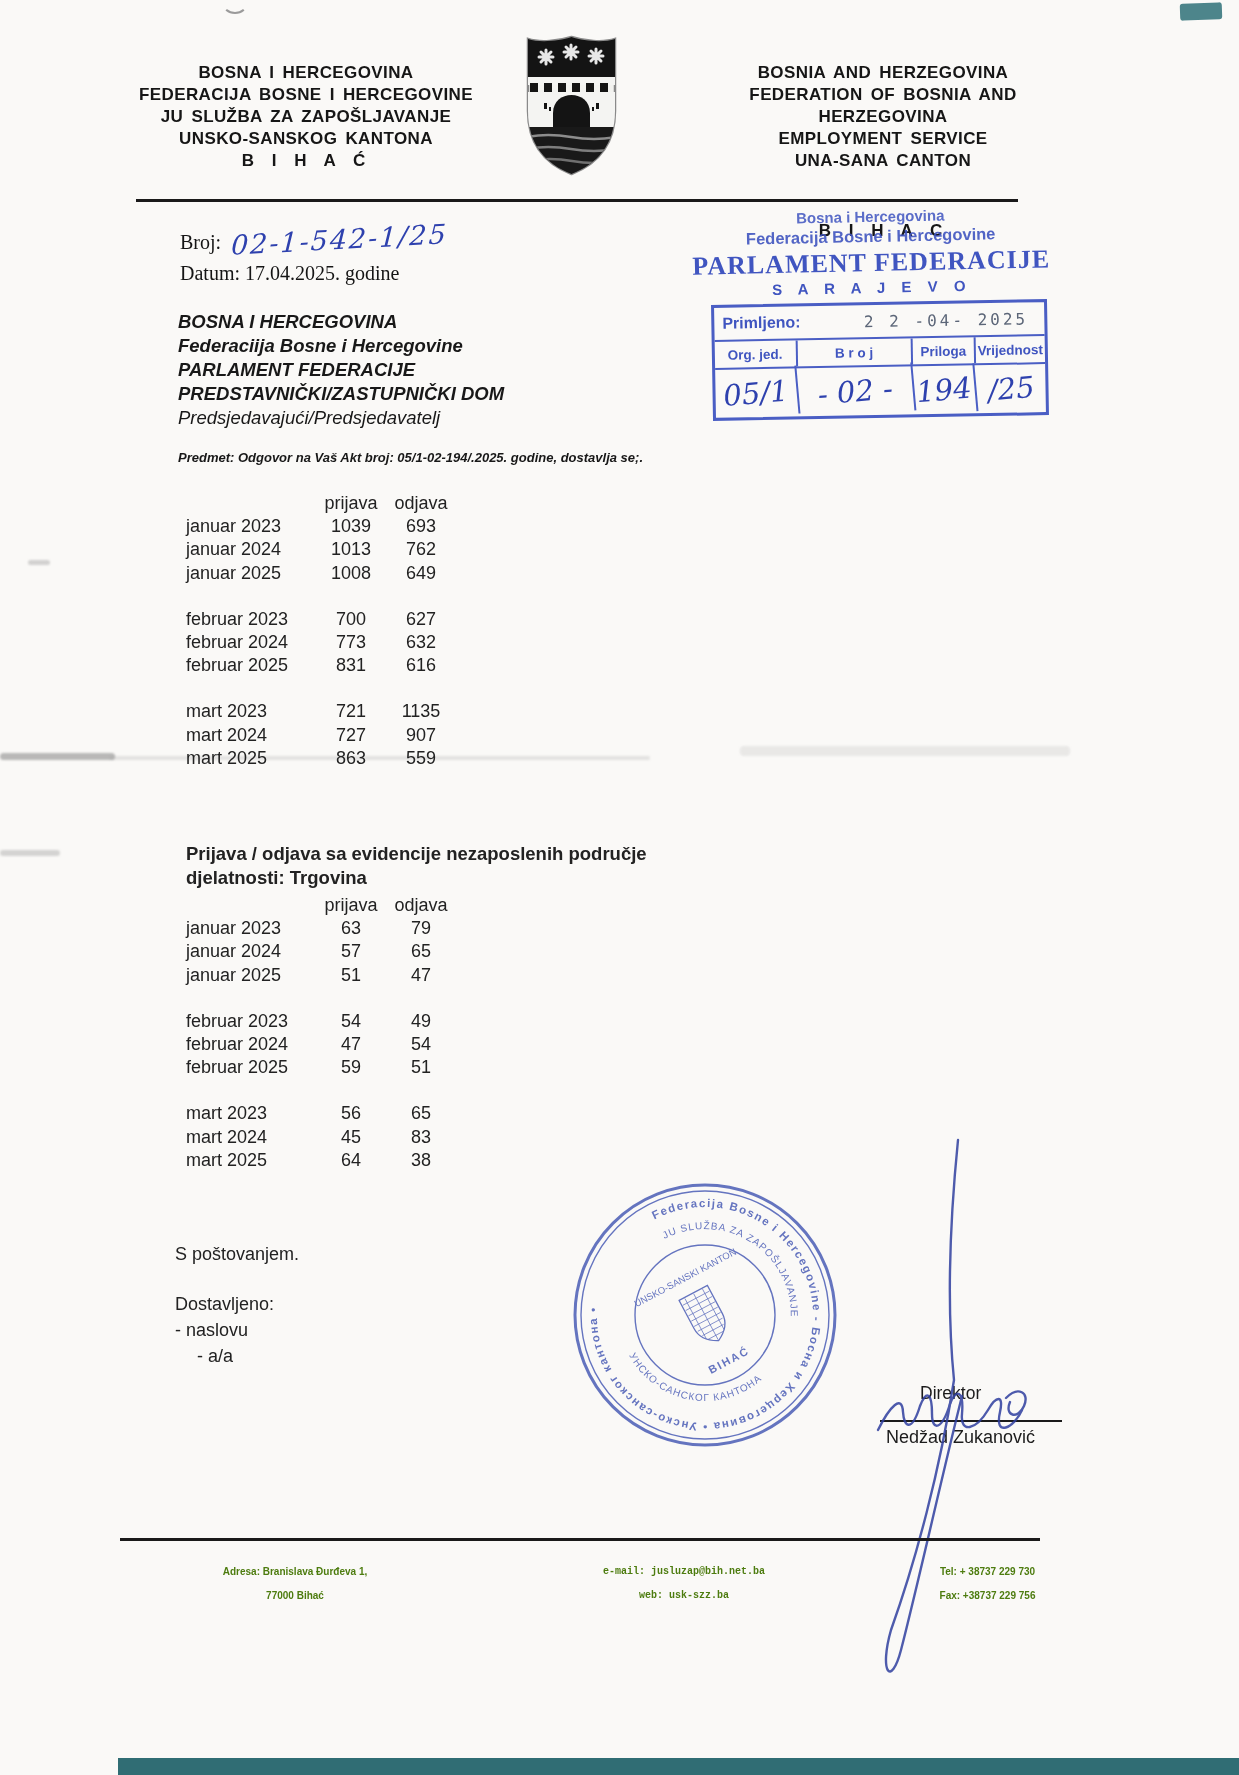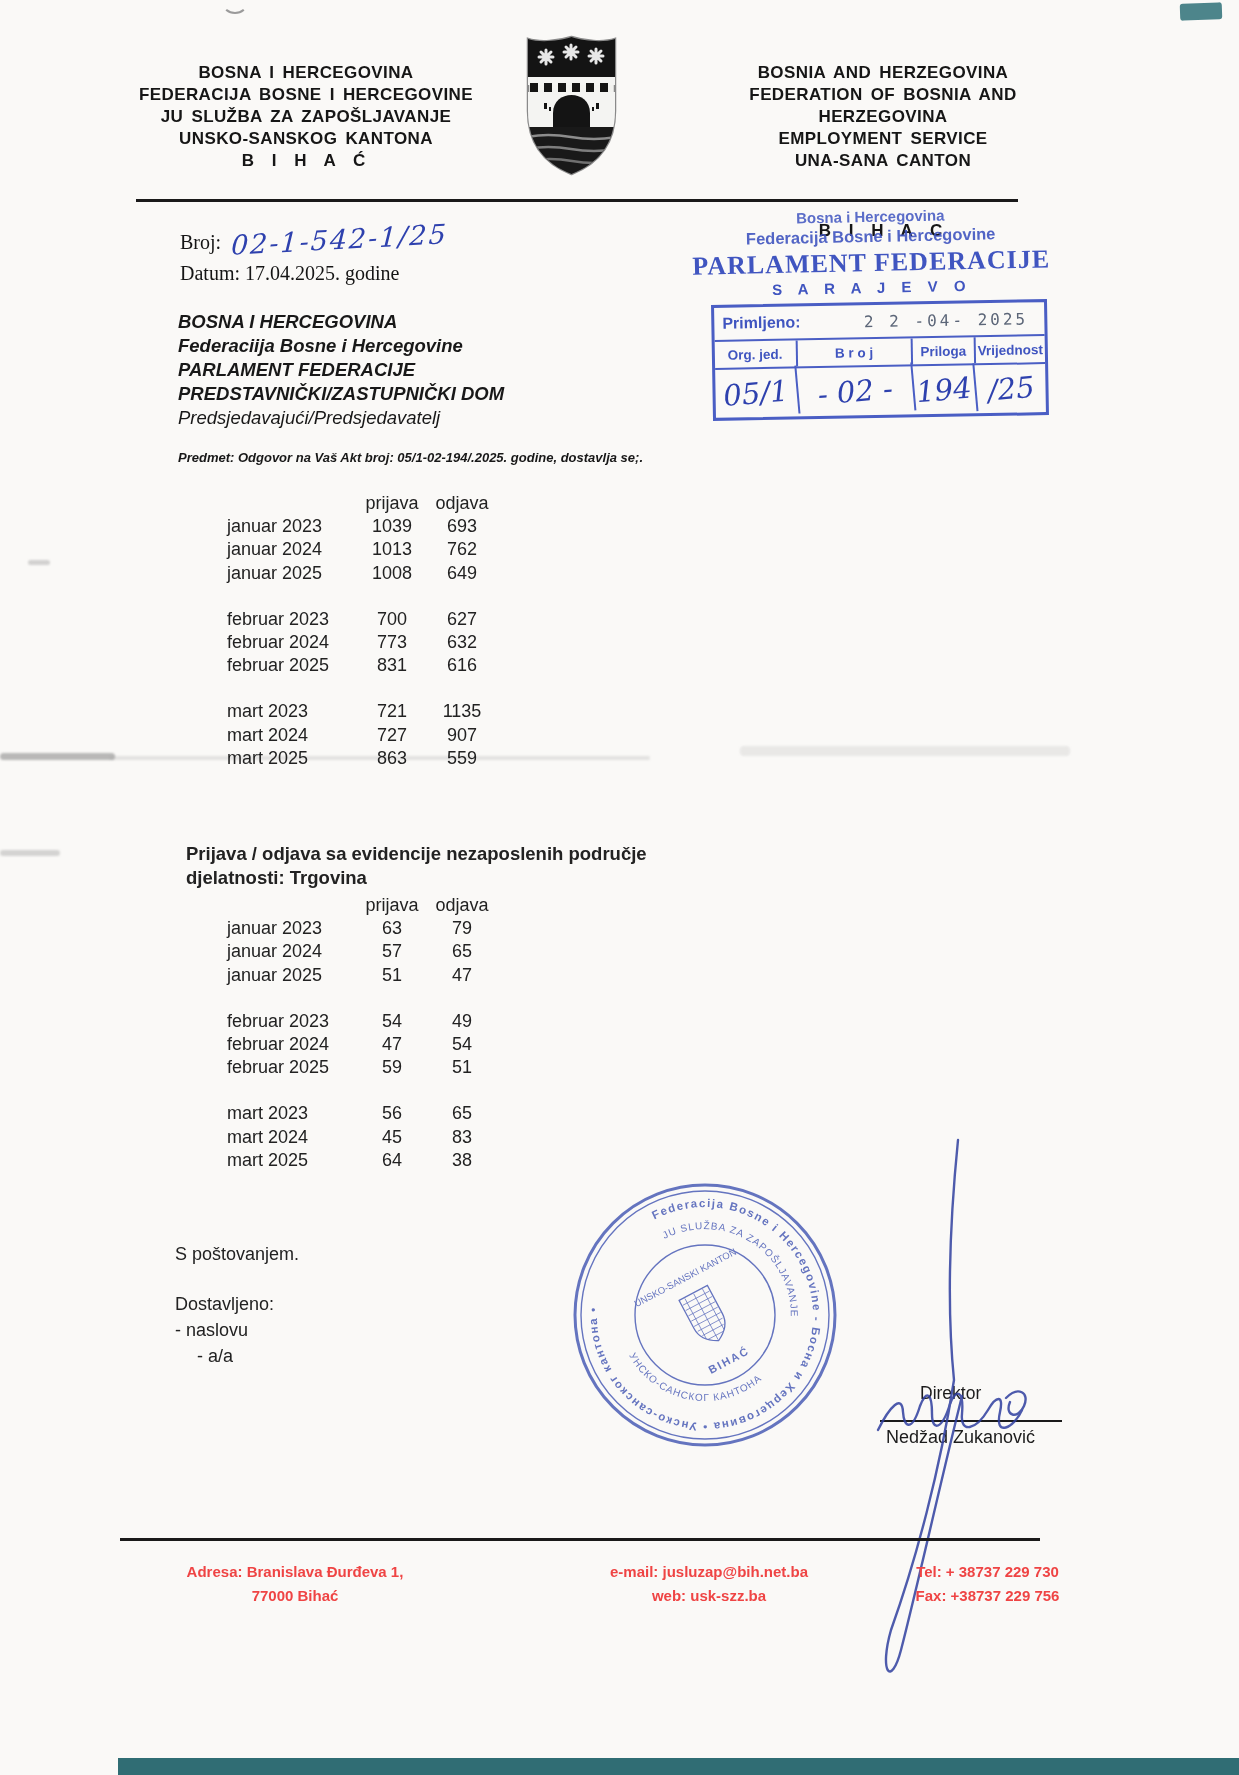--- a/index.html
+++ b/index.html
@@ -33,32 +33,32 @@
   .rs-c4{width:21%;height:100%;display:flex;align-items:center;justify-content:center;}
   .rs-hand{font-size:29px;transform:rotate(-4deg);}
   
   .recipient{position:absolute;left:178px;top:310px;font-size:18.5px;line-height:24px;font-weight:bold;font-style:italic;color:#181818;}
   .recipient .soft{font-weight:normal;}
   .subject{position:absolute;left:178px;top:450px;font-size:13px;font-weight:bold;font-style:italic;color:#181818;}
   
   .dtable{position:absolute;left:186px;font-size:18px;line-height:23.2px;color:#222;}
   .t-title{font-weight:bold;font-size:18.5px;line-height:24px;}
   .t-title-gap{margin-bottom:4px;}
-  .trow{display:flex;margin-left:41px;}
+  .trow{display:flex;}
   .tc-month{width:132px;}
   .tc-num{width:66px;text-align:center;margin-right:4px;}
   .tgap{height:23px;}
   
   .closeline{position:absolute;left:175px;font-size:18px;color:#222;}
   
   .sig-title{position:absolute;left:920px;top:1383px;font-size:17.5px;color:#1c1c1c;}
   .sig-line{position:absolute;left:880px;top:1420px;width:182px;height:2px;background:#1a1a1a;}
   .sig-name{position:absolute;left:886px;top:1427px;font-size:18px;color:#1c1c1c;}
   
-  .foot{position:absolute;font-weight:bold;font-size:15px;line-height:24px;text-align:center;color:#ef4444;}
+  .foot{position:absolute;font-weight:bold;font-size:10px;line-height:24px;text-align:center;color:#4d7c0f;}
   
   .teal-bar{position:absolute;left:118px;top:1758px;width:1121px;height:17px;background:#306d74;}
   .teal-chip{position:absolute;left:1180px;top:3px;width:42px;height:17px;background:#4d858b;border-radius:3px;transform:rotate(-2deg);}
   .gray-arc{position:absolute;left:222px;top:-8px;width:22px;height:18px;border:2.5px solid transparent;border-bottom-color:#9a9a9a;border-radius:50%;}
   .streak{position:absolute;border-radius:4px;filter:blur(1px);}
   
   .round-stamp{position:absolute;left:572px;top:1182px;width:266px;height:266px;opacity:.78;}
   .ink{position:absolute;left:0;top:0;width:1239px;height:1775px;pointer-events:none;}
 </style>
 </head>
@@ -333,21 +333,21 @@
       <path d="M878,1430 C890,1406 902,1394 903,1412 C904,1428 912,1432 920,1406 C926,1390 932,1392 932,1414 C932,1432 942,1430 950,1404 C956,1388 964,1390 962,1414 C960,1434 976,1430 988,1410 C996,1396 1004,1394 1000,1412 C994,1438 1014,1428 1022,1410"></path>
       <path d="M1006,1398 C1018,1386 1030,1392 1024,1406 C1018,1420 1004,1416 1010,1402"></path>
     </g>
   </svg>
 
   <div class="rule" style="left:120px;top:1538px;width:920px;height:2.5px;"></div>
   <div class="foot" style="left:175px;top:1560px;width:240px;">
     <div>Adresa: Branislava Đurđeva 1,</div>
     <div>77000 Bihać</div>
   </div>
-  <div class="foot" style="left:589px;top:1560px;width:240px;">
+  <div class="foot" style="left:564px;top:1560px;width:240px;font-family:Liberation Mono, monospace;">
     <div>e-mail: jusluzap@bih.net.ba</div>
     <div>web: usk-szz.ba</div>
   </div>
   <div class="foot" style="left:895px;top:1560px;width:185px;text-align:center;">
     <div>Tel: + 38737 229 730</div>
     <div>Fax: +38737 229 756</div>
   </div>
 
 </div>
 

